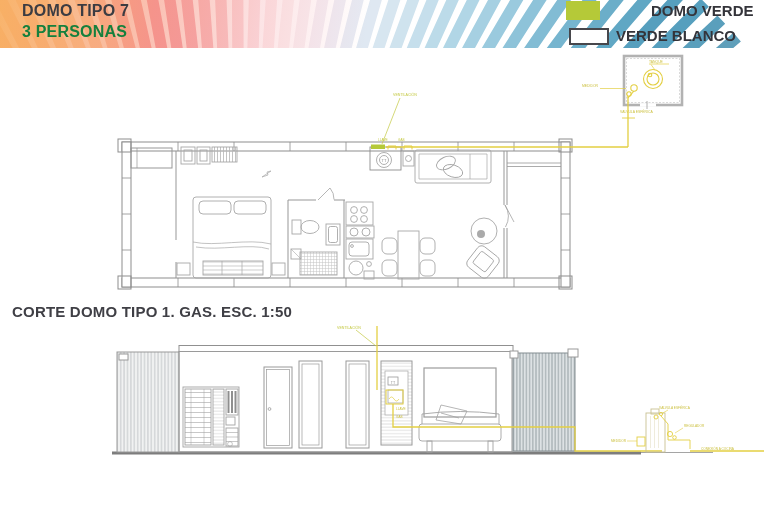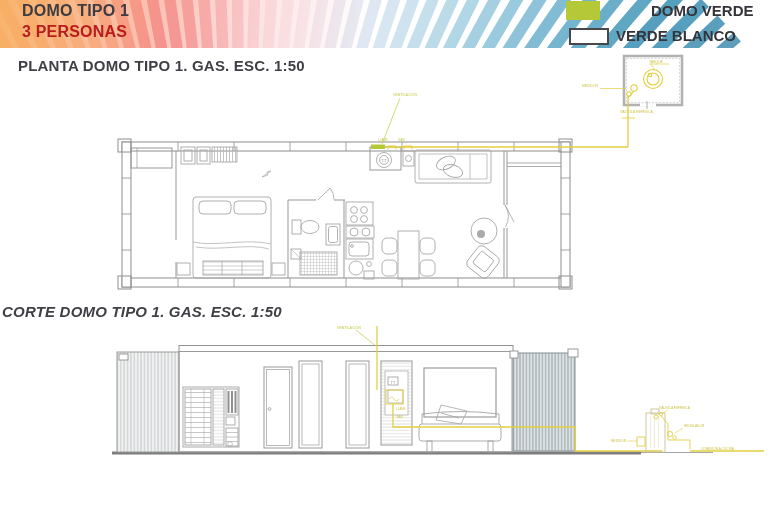--- a/index.html
+++ b/index.html
@@ -4,24 +4,24 @@
 <style>
   html,body{margin:0;padding:0;background:#ffffff;}
   .stage{position:relative;width:768px;height:530px;background:#ffffff;overflow:hidden;
          font-family:"Liberation Sans",sans-serif;}
   .banner{position:absolute;left:0;top:0;width:768px;height:48px;overflow:hidden;background:#ffffff;}
   .banner svg{position:absolute;left:0;top:0;}
   .fan-warm{position:absolute;inset:0;pointer-events:none;
     background:linear-gradient(100deg,rgba(248,176,100,0.95) 0%,rgba(247,150,128,0.60) 20%,
                rgba(246,165,170,0.30) 34%,rgba(255,255,255,0) 48%);}
   .hdr1{position:absolute;left:22px;top:2px;font-size:16px;font-weight:700;color:#3c3c42;letter-spacing:.2px;z-index:3;}
-  .hdr2{position:absolute;left:22px;top:23px;font-size:16px;font-weight:700;color:#b91c1c;letter-spacing:.2px;z-index:3;}
+  .hdr2{position:absolute;left:22px;top:23px;font-size:16px;font-weight:700;color:#15803d;letter-spacing:.2px;z-index:3;}
   .sec-title{position:absolute;font-size:15px;font-weight:700;color:#3f3f45;letter-spacing:.2px;z-index:3;}
   .plan-title{left:18px;top:57px;}
-  .corte-title{left:2px;top:303px;font-style:italic;}
+  .corte-title{left:12px;top:303px;}
   .sw-green{position:absolute;left:566px;top:1px;width:34px;height:19px;background:#b5c938;z-index:3;}
   .sw-white{position:absolute;left:569px;top:28px;width:36px;height:13px;background:#ffffff;border:2px solid #47474c;z-index:3;}
   .lg-label{position:absolute;left:616px;font-size:15px;font-weight:700;color:#34343a;z-index:3;white-space:nowrap;}
   .lg-1{top:2px;margin-left:35px;} .lg-2{top:27px;}
   .draw{position:absolute;left:0;top:0;z-index:1;}
   svg text{font-family:"Liberation Sans",sans-serif;}
 </style>
 </head>
 <body>
 
@@ -66,23 +66,22 @@
         <rect x="233.5" y="-190" width="13" height="290" fill="#60a7c4" stroke="#ffffff" stroke-width="1.6" transform="rotate(40.74358974358974 240 470)"></rect>
         <rect x="233.5" y="-190" width="13" height="290" fill="#569fbe" stroke="#ffffff" stroke-width="1.6" transform="rotate(42.794871794871796 240 470)"></rect>
         <rect x="233.5" y="-190" width="13" height="290" fill="#569fbe" stroke="#ffffff" stroke-width="1.6" transform="rotate(44.84615384615384 240 470)"></rect>
         <rect x="233.5" y="-190" width="13" height="290" fill="#5a9fbc" stroke="#ffffff" stroke-width="1.6" transform="rotate(46.8974358974359 240 470)"></rect>
         <rect x="233.5" y="-190" width="13" height="290" fill="#5f9fba" stroke="#ffffff" stroke-width="1.6" transform="rotate(48.94871794871794 240 470)"></rect>
         <rect x="233.5" y="-190" width="13" height="290" fill="#649fb8" stroke="#ffffff" stroke-width="1.6" transform="rotate(51 240 470)"></rect>
       </svg>
     <div class="fan-warm"></div>
   </div>
 
-  <div class="hdr1">DOMO TIPO 1</div>
+  <div class="hdr1">DOMO TIPO 7</div>
   <div class="hdr2">3 PERSONAS</div>
-  <div class="sec-title plan-title">PLANTA DOMO TIPO 1. GAS. ESC. 1:50</div>
   <div class="sec-title corte-title">CORTE DOMO TIPO 1. GAS. ESC. 1:50</div>
 
   <div class="sw-green"></div>
   <div class="lg-label lg-1">DOMO VERDE</div>
   <div class="sw-white"></div>
   <div class="lg-label lg-2">VERDE BLANCO</div>
 
   <svg class="draw" width="768" height="530" viewBox="0 0 768 530">
     <defs>
       <pattern id="ph" width="4" height="4" patternUnits="userSpaceOnUse">

